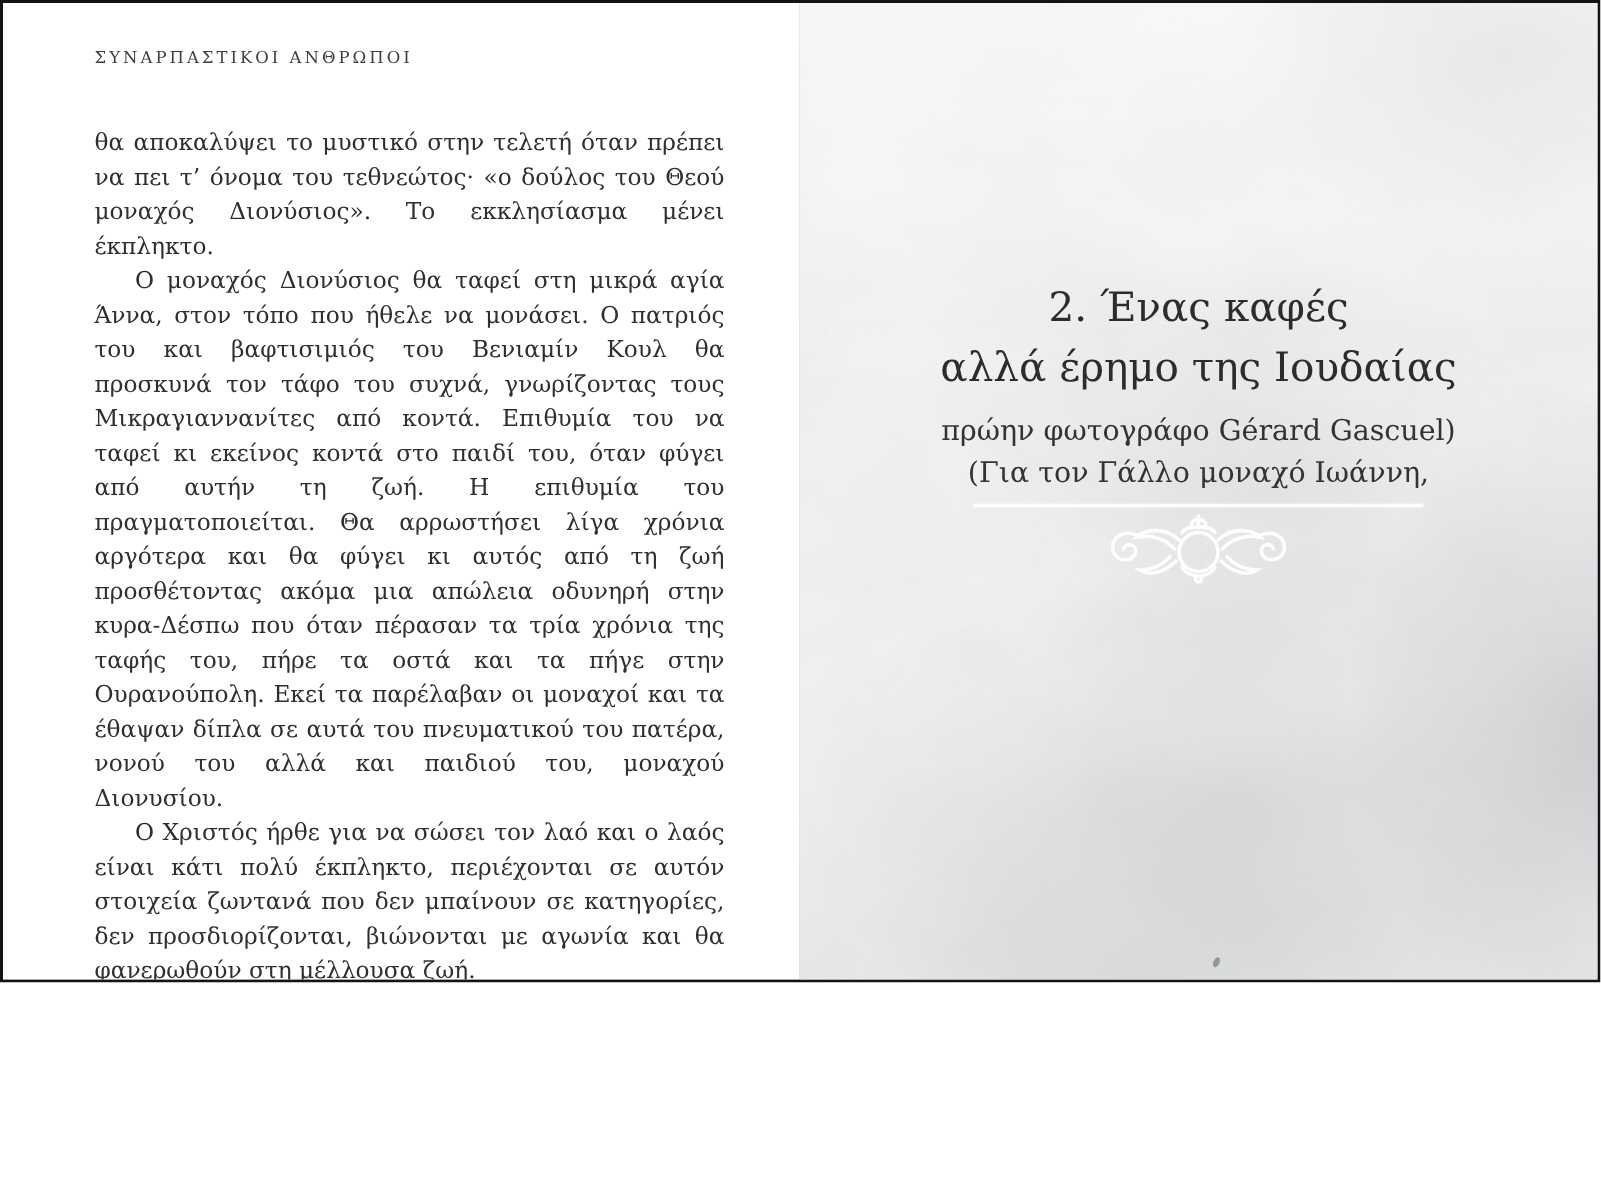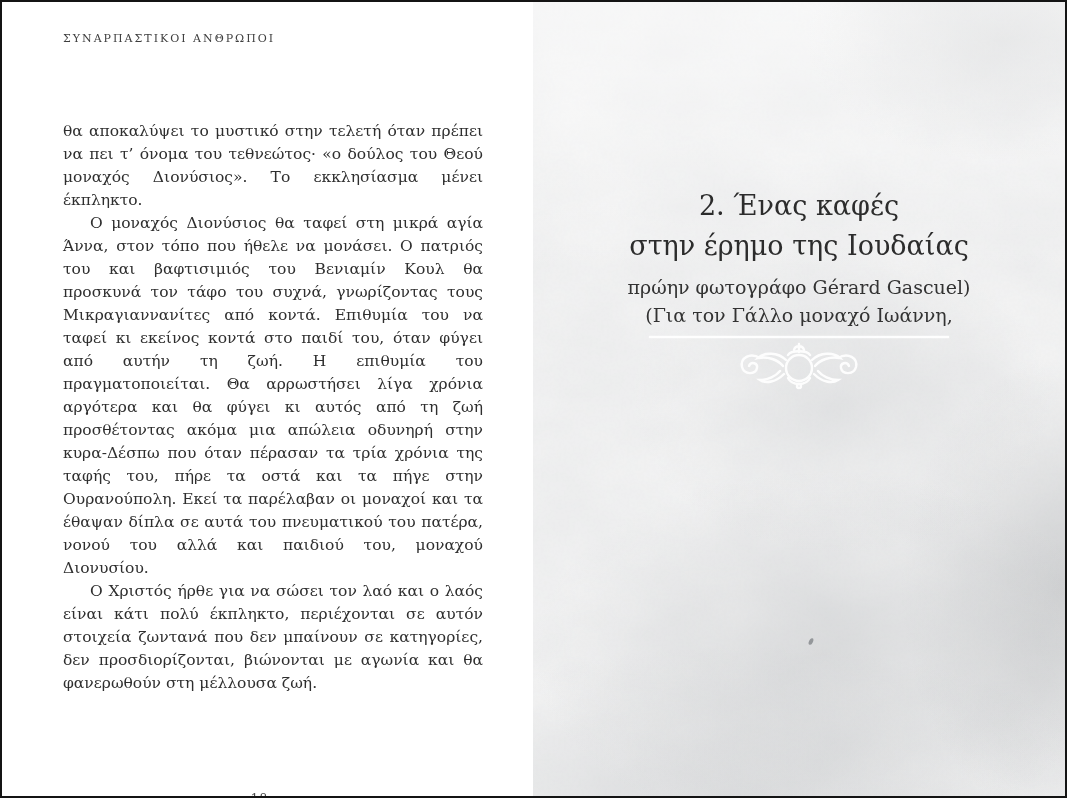--- a/index.html
+++ b/index.html
@@ -1,18 +1,18 @@
 <!DOCTYPE html>
 <html><head>
 <meta charset="utf-8">
 <style>
   html,body{margin:0;padding:0;background:#ffffff;}
   .spread{
     position:relative;
-    width:1067px;height:798px;
+    width:1067px;height:655px;
     box-sizing:border-box;
     border:2px solid #141414;
     overflow:hidden;
     background:#ffffff;
     font-family:"DejaVu Serif","Liberation Serif",serif;
   }
   .page{position:absolute;top:0;height:100%;}
   .page-left{left:0;width:531px;background:#ffffff;}
   .page-right{left:531px;width:532px;background:#c4b5fd;}
 
@@ -20,21 +20,21 @@
   .running-header{
     position:absolute;left:61px;top:30px;
     font-size:11px;letter-spacing:2px;color:#3d3d3d;
   }
   .text-block{
     position:absolute;left:61px;top:82px;width:420px;
     font-size:15.5px;line-height:23px;color:#2f2f2f;
     text-align:justify;
   }
   .para{margin:0;text-indent:27px;}
-  .para.no-indent{text-indent:0;margin-top:36px;}
+  .para.no-indent{text-indent:0;}
   .quote{
     margin:22px 0 22px 30px;
     font-style:italic;text-align:left;
   }
   .quote-line{white-space:nowrap;}
   .folio{
     position:absolute;left:0;top:790px;width:515px;
     text-align:center;font-size:12px;color:#4a4a4a;letter-spacing:1px;
   }
 
@@ -103,21 +103,21 @@
       <rect width="532" height="800" fill="#f6f6f6"></rect>
       <rect width="532" height="800" filter="url(#wash)"></rect>
       <rect width="532" height="800" filter="url(#grain)"></rect>
     </svg>
     <div class="wash-overlay"></div>
     <div class="speck"></div>
 
     <div class="chapter">
       <div class="chapter-title">
         <div>2. Ένας καφές</div>
-        <div>στην έρημο της Ιουδαίας</div>
+        <div>αλλά έρημο της Ιουδαίας</div>
       </div>
       <div class="chapter-subtitle">
         <div>πρώην φωτογράφο Gérard Gascuel)</div>
         <div>(Για τον Γάλλο μοναχό Ιωάννη,</div>
       </div>
     </div>
 
     <div class="rule"></div>
 
     <svg class="ornament" xmlns="http://www.w3.org/2000/svg" viewBox="0 0 126 52">

